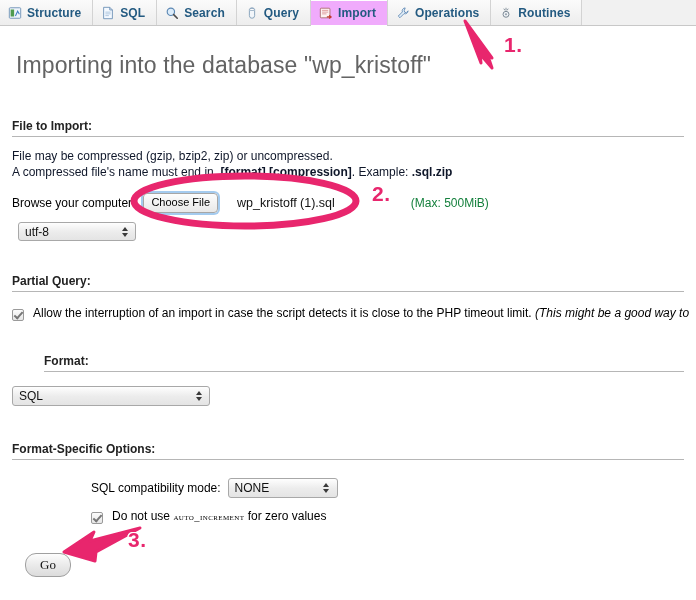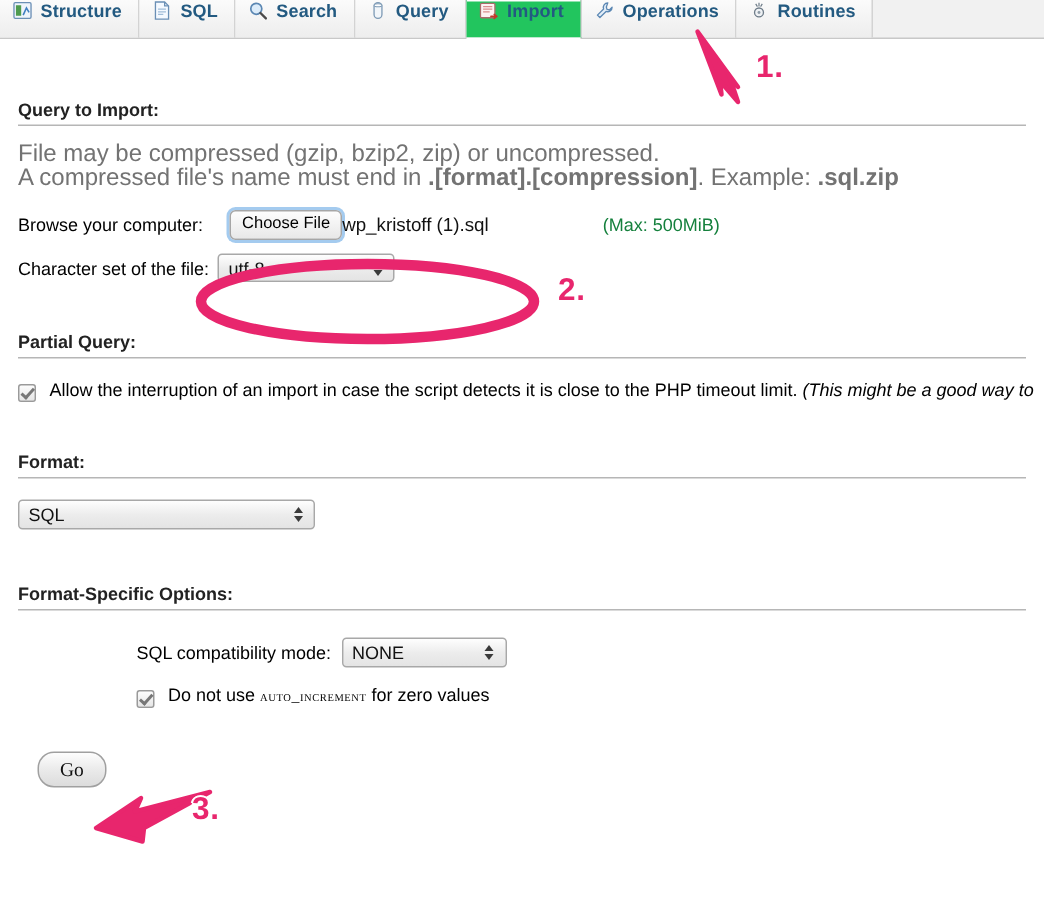--- a/index.html
+++ b/index.html
@@ -23,32 +23,32 @@
     position: relative;
     height: 26px;
     background: #f1f1f1;
     border-bottom: 1px solid #c8c8c8;
     display: flex;
     align-items: stretch;
     box-sizing: border-box;
   }
   .tab {
     display: flex;
-    align-items: flex-start;
+    align-items: center;
     gap: 5px;
     padding: 0 11px 0 8px;
     border-right: 1px solid #d3d3d3;
     background: linear-gradient(to bottom, #fbfbfb 0%, #ededed 100%);
     box-sizing: border-box;
     cursor: pointer;
     position: relative;
   }
   .tab:first-child { border-left: none; }
   .tab.active {
-    background: #22c55e;
+    background: #f0abfc;
     border-right: 1px solid #d3d3d3;
     box-shadow: inset 0 1px 0 #fff;
   }
   .tab.active::after {
     content: "";
     position: absolute;
     left: 0; right: 0; bottom: -1px;
     height: 1px;
     background: #ffffff;
   }
@@ -83,46 +83,46 @@
   .section-title {
     font-size: 12px;
     font-weight: bold;
     color: #222222;
     margin: 0;
     padding: 0 0 3px 0;
     border-bottom: 1px solid #b6b6b6;
   }
   .sec-file   { margin-top: 40px; }
   .sec-partial{ margin-top: 33px; }
-  .sec-format { margin-top: 33px; }
+  .sec-format { margin-top: 33px; margin-left: 32px; }
   .sec-fso    { margin-top: 36px; }
 
   .desc {
     margin-top: 11px;
     line-height: 16px;
-    font-size: 16px;
-    color: #737373;
+    font-size: 12px;
+    color: #0f172a;
   }
   .desc b { font-weight: bold; }
 
   .row {
     display: flex;
     align-items: center;
     font-size: 12px;
   }
   .row-browse { margin-top: 13px; }
   .row-charset { margin-top: 9px; }
   .row-label { color: #000; }
 
   
   .file-input {
     display: inline-flex;
     align-items: center;
-    margin-left: 18px;
-    gap: 0;
+    margin-left: 8px;
+    gap: 19px;
   }
   .choose-file-btn {
     font-family: "Liberation Sans", sans-serif;
     font-size: 11px;
     color: #000;
     background: linear-gradient(to bottom, #fdfdfd 0%, #e8e8e8 100%);
     border: 1px solid #a6a6a6;
     border-radius: 4px;
     padding: 2px 7px 3px 7px;
     box-shadow: 0 0 0 2px rgba(90,160,225,0.55);
@@ -362,40 +362,40 @@
       <circle cx="8" cy="9.5" r="3.4" fill="#eef1f4" stroke="#6d7b88" stroke-width="1"></circle>
       <circle cx="8" cy="9.5" r="1.1" fill="#8d9aa6"></circle>
       <path d="M8 2 v3 M5.5 3 l1.3 2 M10.5 3 l-1.3 2" stroke="#6d7b88" stroke-width="0.9"></path>
     </svg>
     <span class="tab-label">Routines</span>
   </div>
 </div>
 
 <div class="page">
 
-
-  
-  <div class="section-title sec-file">Query to Import:</div>
+  <h1 class="page-title">Importing into the database "wp_kristoff"</h1>
+
+  
+  <div class="section-title sec-file">File to Import:</div>
 
   <div class="desc">
     <div>File may be compressed (gzip, bzip2, zip) or uncompressed.</div>
     <div><span>A compressed file's name must end in </span><b>.[format].[compression]</b><span>. Example: </span><b>.sql.zip</b></div>
   </div>
 
   <div class="row row-browse">
     <span class="row-label">Browse your computer:</span>
     <span class="file-input">
       <button class="choose-file-btn">Choose File</button>
       <span class="file-name">wp_kristoff (1).sql</span>
     </span>
     <span class="max-note">(Max: 500MiB)</span>
   </div>
 
   <div class="row row-charset">
-    <span class="row-label">Character set of the file:</span>
     <span class="mac-select select-charset">
       <span>utf-8</span>
       <span class="stepper">
         <span class="ar up"></span>
           <span class="ar dn"></span>
       </span>
     </span>
   </div>
 
   

